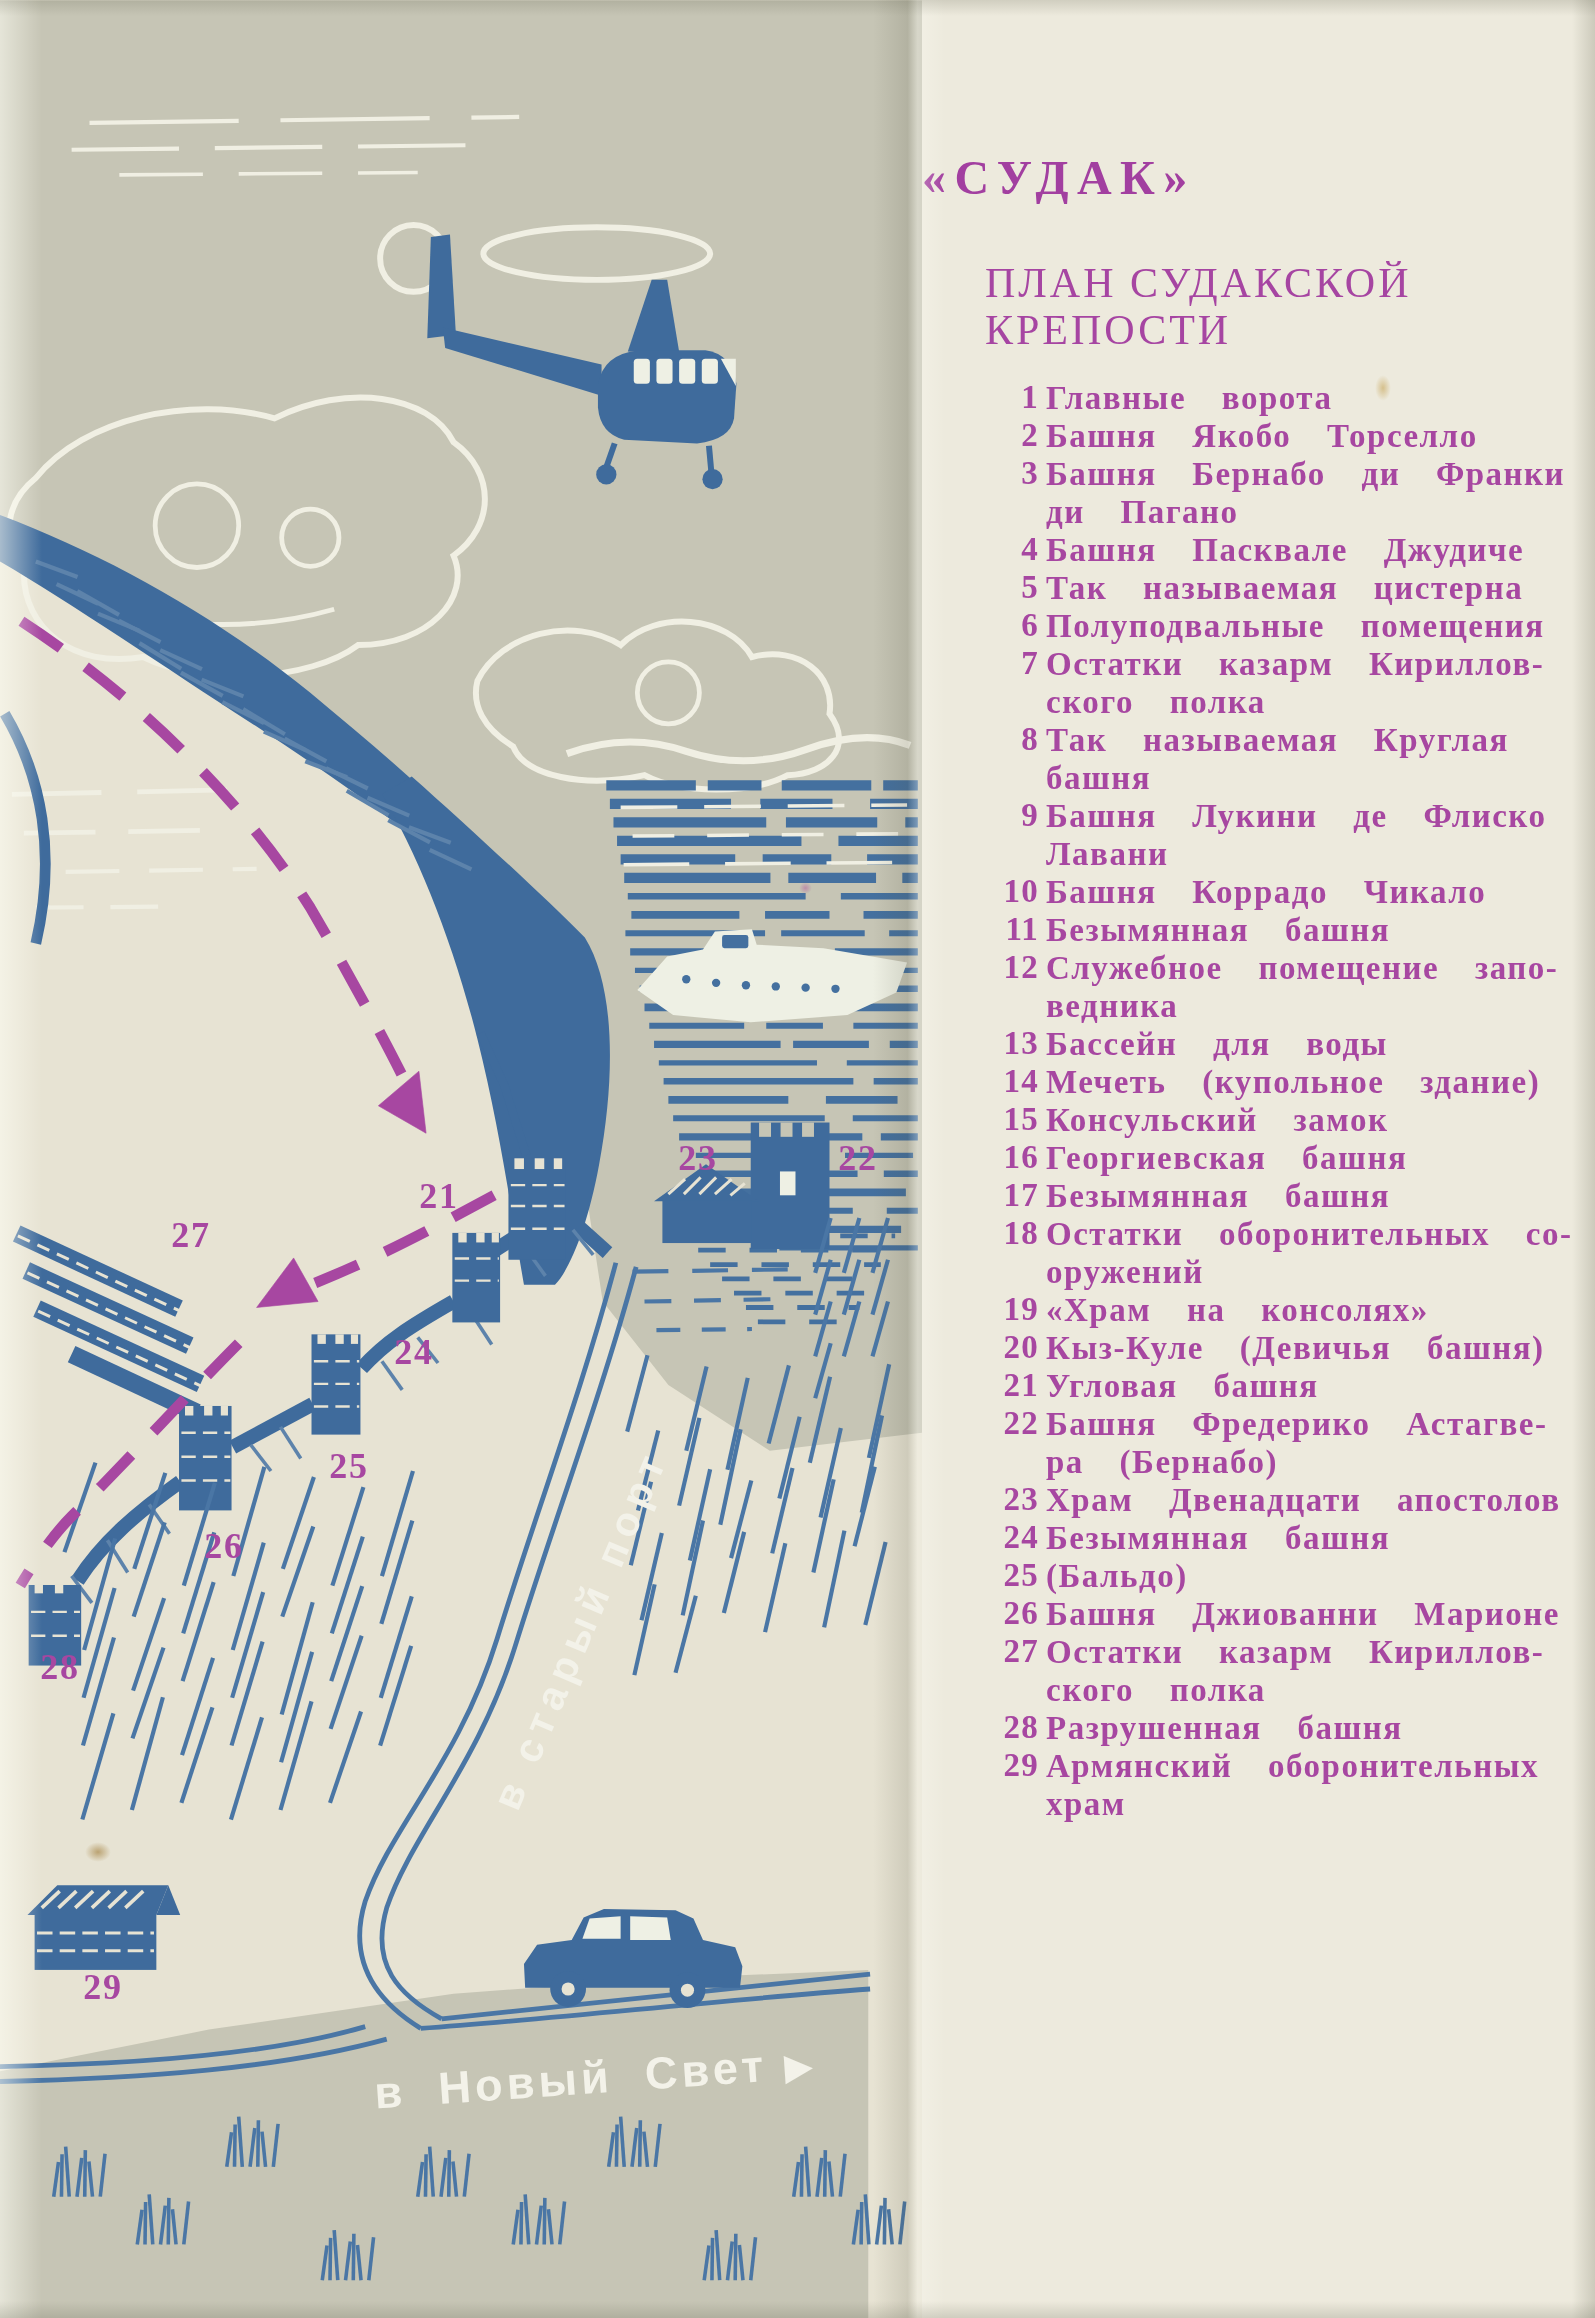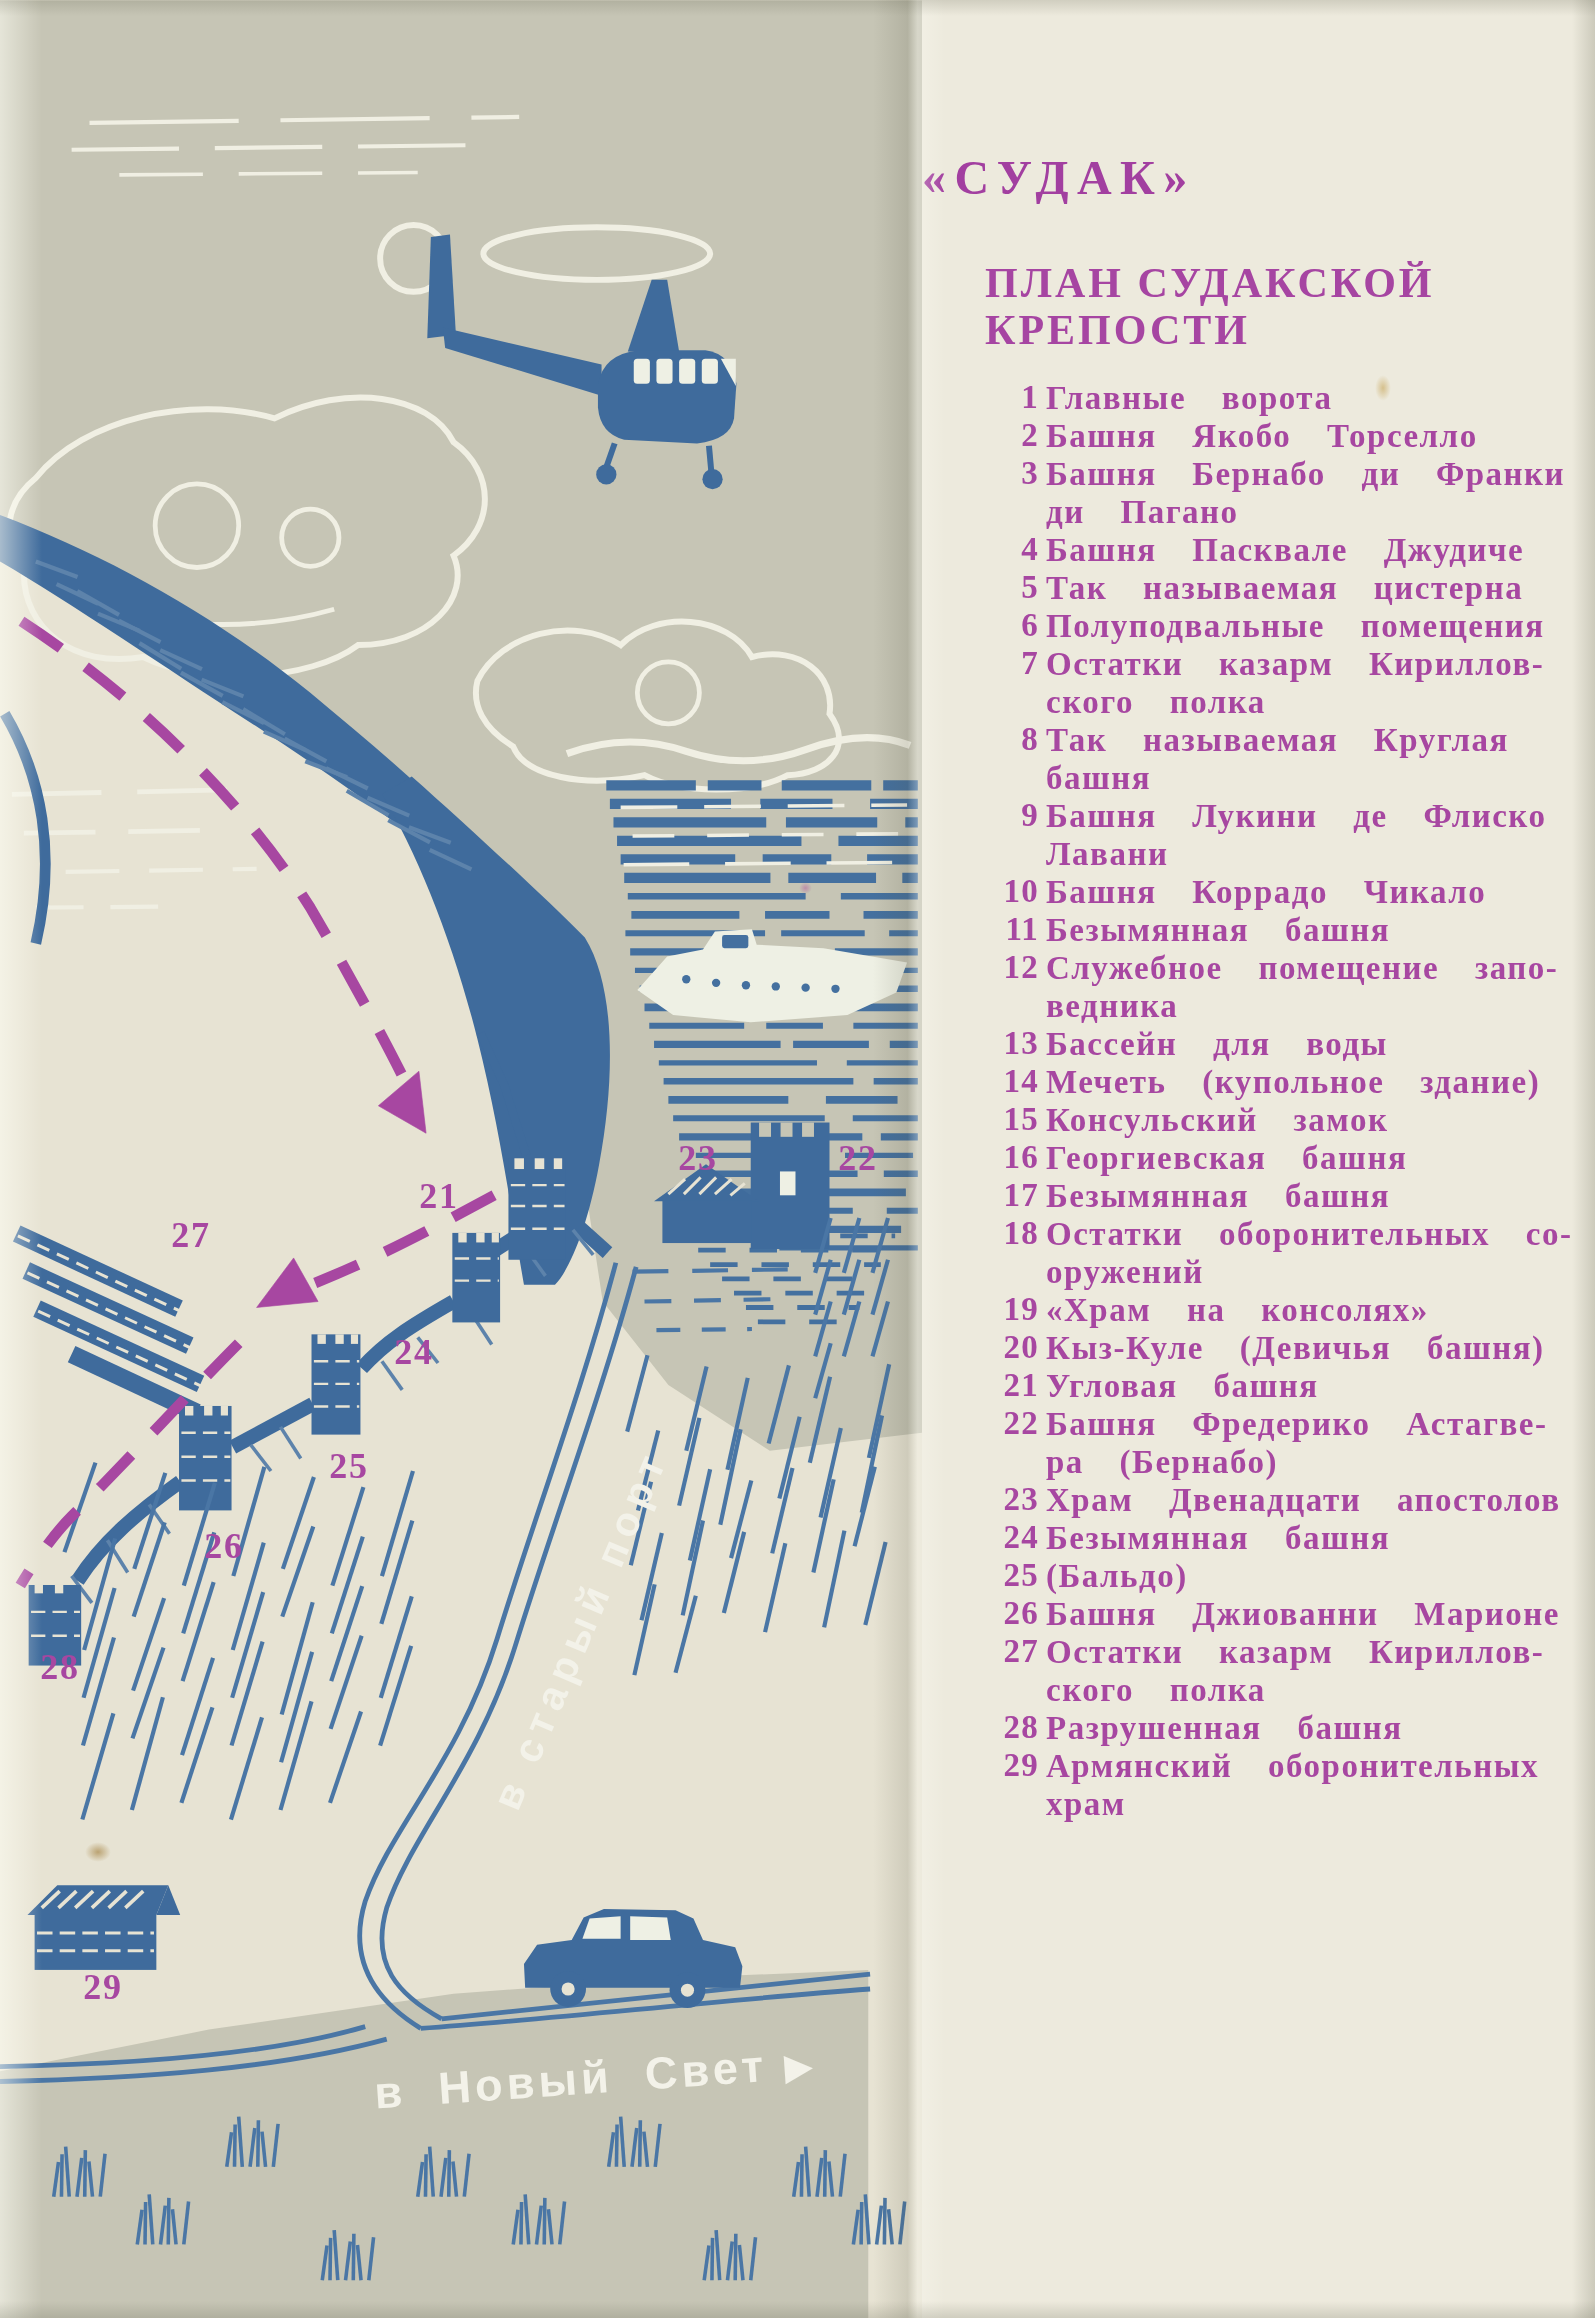--- a/index.html
+++ b/index.html
@@ -3,21 +3,21 @@
 <meta charset="utf-8">
 <style>
   html,body{margin:0;padding:0;background:#8a8878;}
   .sheet{position:relative;width:1596px;height:2319px;overflow:hidden;
          background:#e7e3d3;font-family:"Liberation Serif","DejaVu Serif",serif;}
   
   .legend-col{position:absolute;left:922px;top:0;width:673px;height:2319px;
               background:#edeadd;}
   .page-title{margin:150px 18px 12px 0;text-align:left;font-size:48px;font-weight:bold;
               letter-spacing:8.4px;color:#a23fa0;}
-  .heading{margin:55px 0 0 63px;font-size:42px;font-weight:bold;line-height:1.12;
+  .heading{margin:55px 0 0 63px;font-size:42px;font-weight:normal;line-height:1.12;
            letter-spacing:3px;color:#a645a2;}
   .legend-list{margin:25px 12px 0 124px;color:#a747a1;}
   .legend-item{position:relative;font-weight:bold;}
   .legend-item .num{position:absolute;left:-57px;top:0;width:50px;text-align:right;
                     font-size:33px;letter-spacing:1.2px;}
   .legend-item .line{display:block;font-size:33px;line-height:38px;letter-spacing:1.5px;
                      word-spacing:26px;white-space:nowrap;}
   
   .map-area{position:absolute;left:0;top:0;width:922px;height:2319px;}
   .map-area svg{position:absolute;left:0;top:0;}

